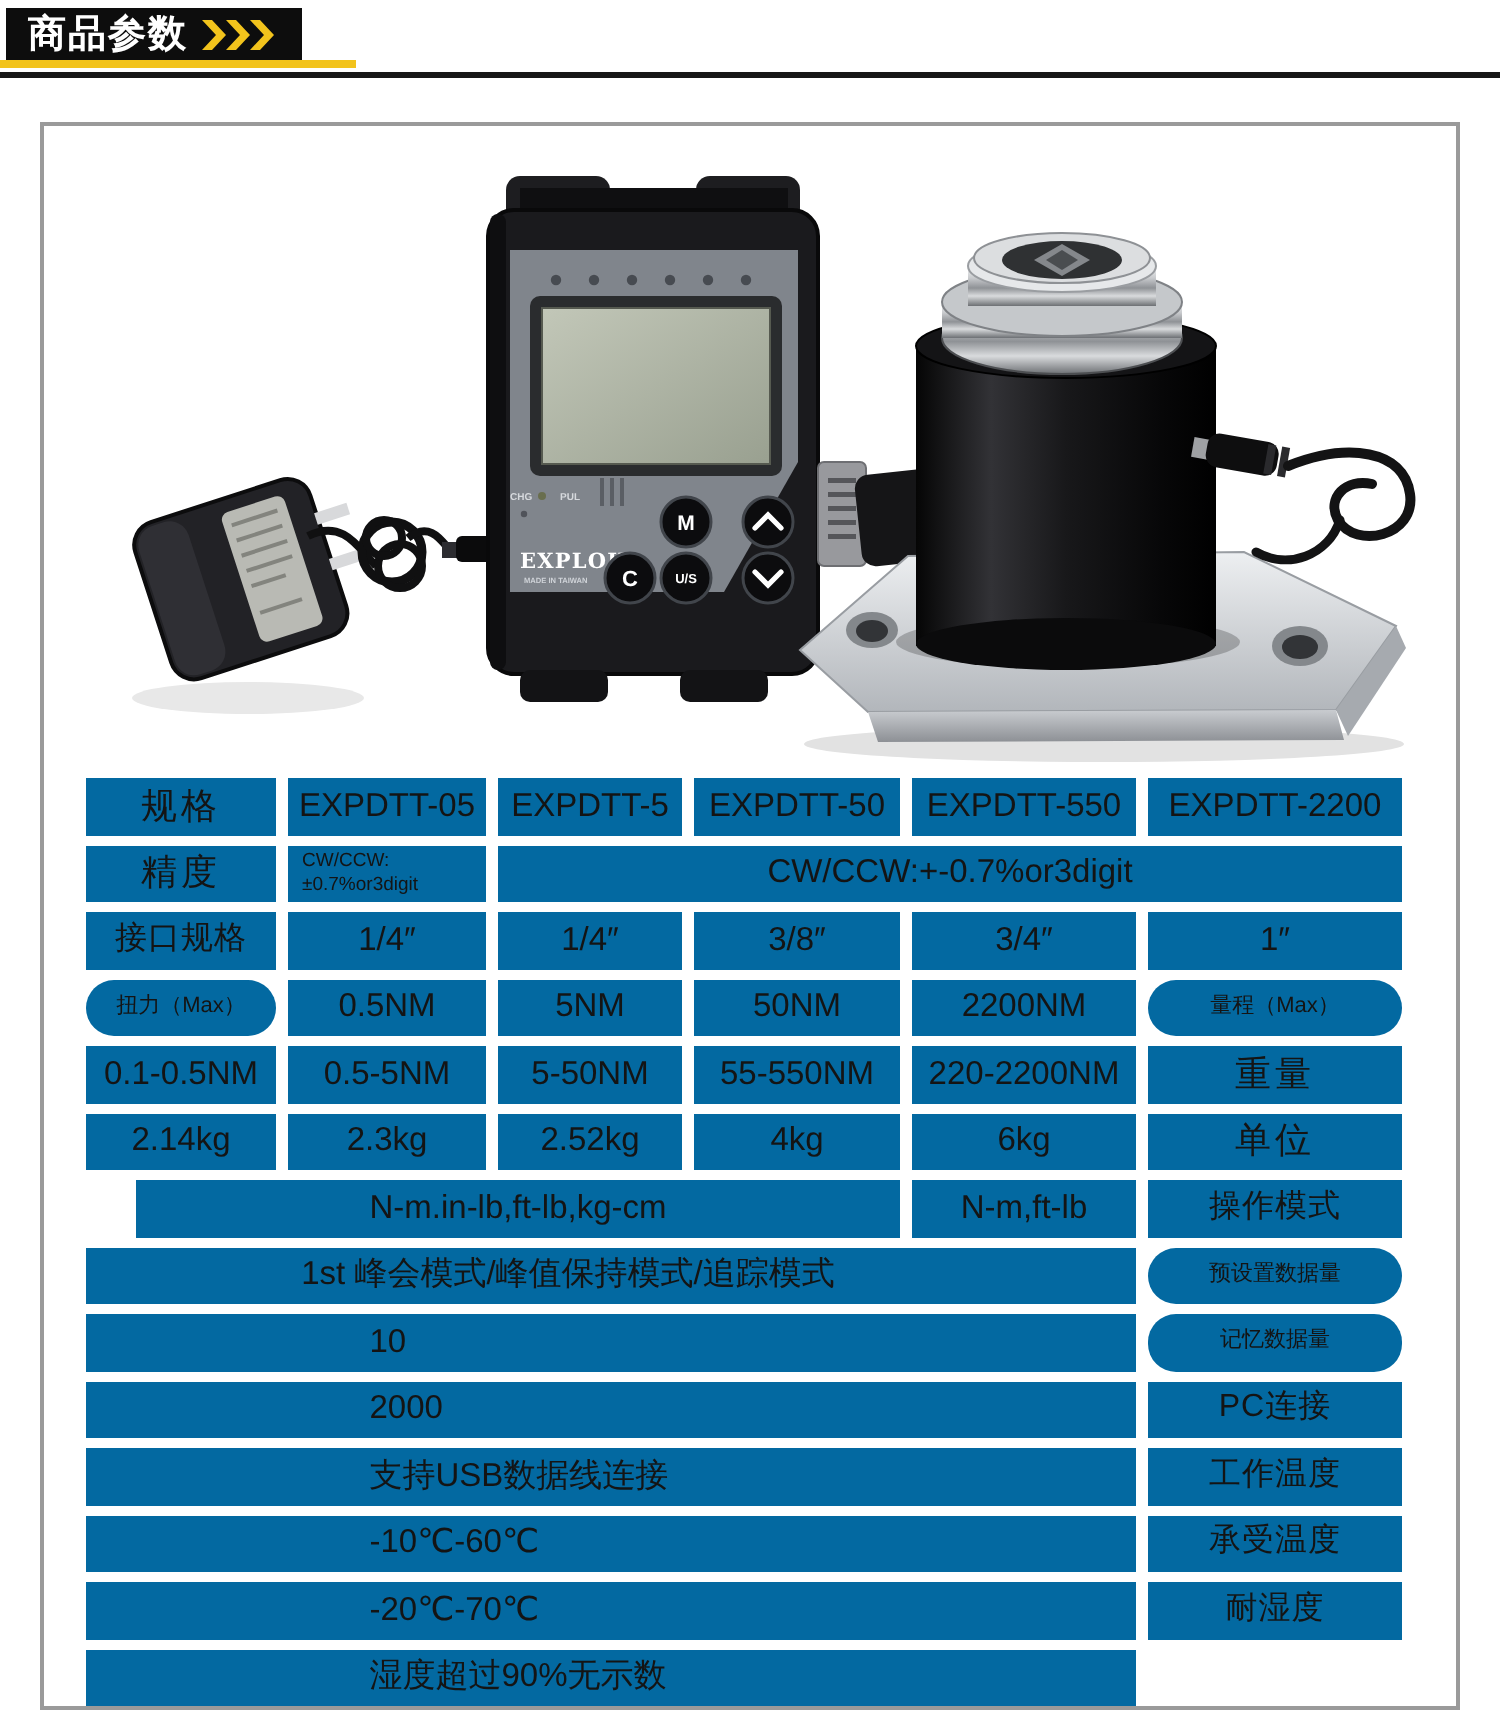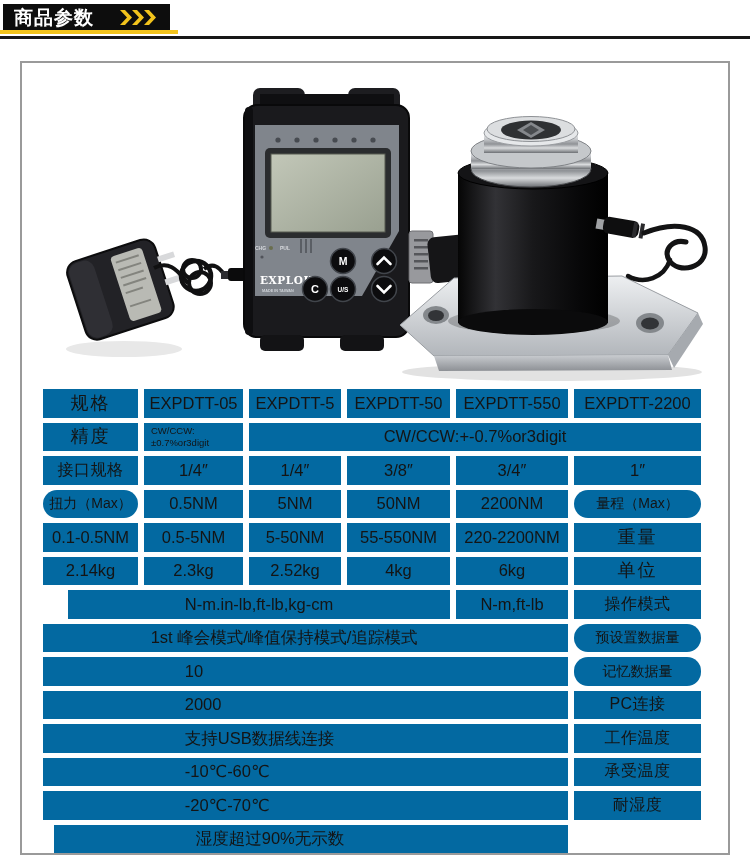--- a/index.html
+++ b/index.html
@@ -3,21 +3,21 @@
 <meta charset="utf-8">
 <style>
   * { margin:0; padding:0; box-sizing:border-box; }
   html,body { background:#fff; }
   body {
     width:750px; height:865px; position:relative; overflow:hidden;
     font-family:"Liberation Sans","DejaVu Sans",sans-serif; color:#161616;
   }
   
   .banner {
-    position:absolute; left:3px; top:4px; width:167px; height:26px;
+    position:absolute; left:3px; top:4px; width:148px; height:26px;
     background:#0d0d0d; display:flex; align-items:center;
     justify-content:space-between; padding:0 12px 0 11px;
   }
   .banner-title { color:#ffffff; font-weight:bold; font-size:19px; letter-spacing:1px; line-height:1; }
   .banner-underline { position:absolute; left:0; top:30px; width:178px; height:4px; background:#f2c31c; }
   .header-rule { position:absolute; left:0; top:36px; width:750px; height:2.5px; background:#171717; }
   
   .content-box {
     position:absolute; left:20px; top:61px; width:710px; height:794px;
     border:2px solid #9a9a9a; background:#ffffff;
@@ -31,21 +31,21 @@
     grid-auto-rows:28.5px;
     gap:5px 6px;
   }
   .cell {
     background:#0369a1; color:#141414;
     display:flex; align-items:center; justify-content:center;
     font-size:16.5px; line-height:1.05; white-space:nowrap;
   }
   .cell.label.lg { font-size:18px; letter-spacing:2px; }
   .cell.label.md { font-size:16px; letter-spacing:.5px; }
-  .cell.label.sm { font-size:14px; letter-spacing:0;border-radius:14px; }
+  .cell.label.sm { font-size:11px; letter-spacing:0;border-radius:14px; }
   .cell.value.v-small {
     font-size:9.5px; line-height:1.25; white-space:pre-line;
     justify-content:flex-start; text-align:left; padding-left:7px;
   }
   .cell.value.v-indent { justify-content:flex-start; padding-left:27%; }
   .cell.value.v-indent-wide { justify-content:flex-start; padding-left:20.5%; }
 </style>
 </head>
 <body>
 
@@ -260,15 +260,15 @@
       <div class="cell value v-indent" style="grid-column: span 5;">10</div>
       <div class="cell label sm">记忆数据量</div>
       <div class="cell value v-indent" style="grid-column: span 5;">2000</div>
       <div class="cell label md">PC连接</div>
       <div class="cell value v-indent" style="grid-column: span 5;">支持USB数据线连接</div>
       <div class="cell label md">工作温度</div>
       <div class="cell value v-indent" style="grid-column: span 5;">-10℃-60℃</div>
       <div class="cell label md">承受温度</div>
       <div class="cell value v-indent" style="grid-column: span 5;">-20℃-70℃</div>
       <div class="cell label md">耐湿度</div>
-      <div class="cell value v-indent" style="grid-column: span 5; margin-left: 11px;">湿度超过90%无示数</div>
+      <div class="cell value v-indent" style="grid-column: span 5;">湿度超过90%无示数</div>
     </div>
 </div>
 
 </body></html>

